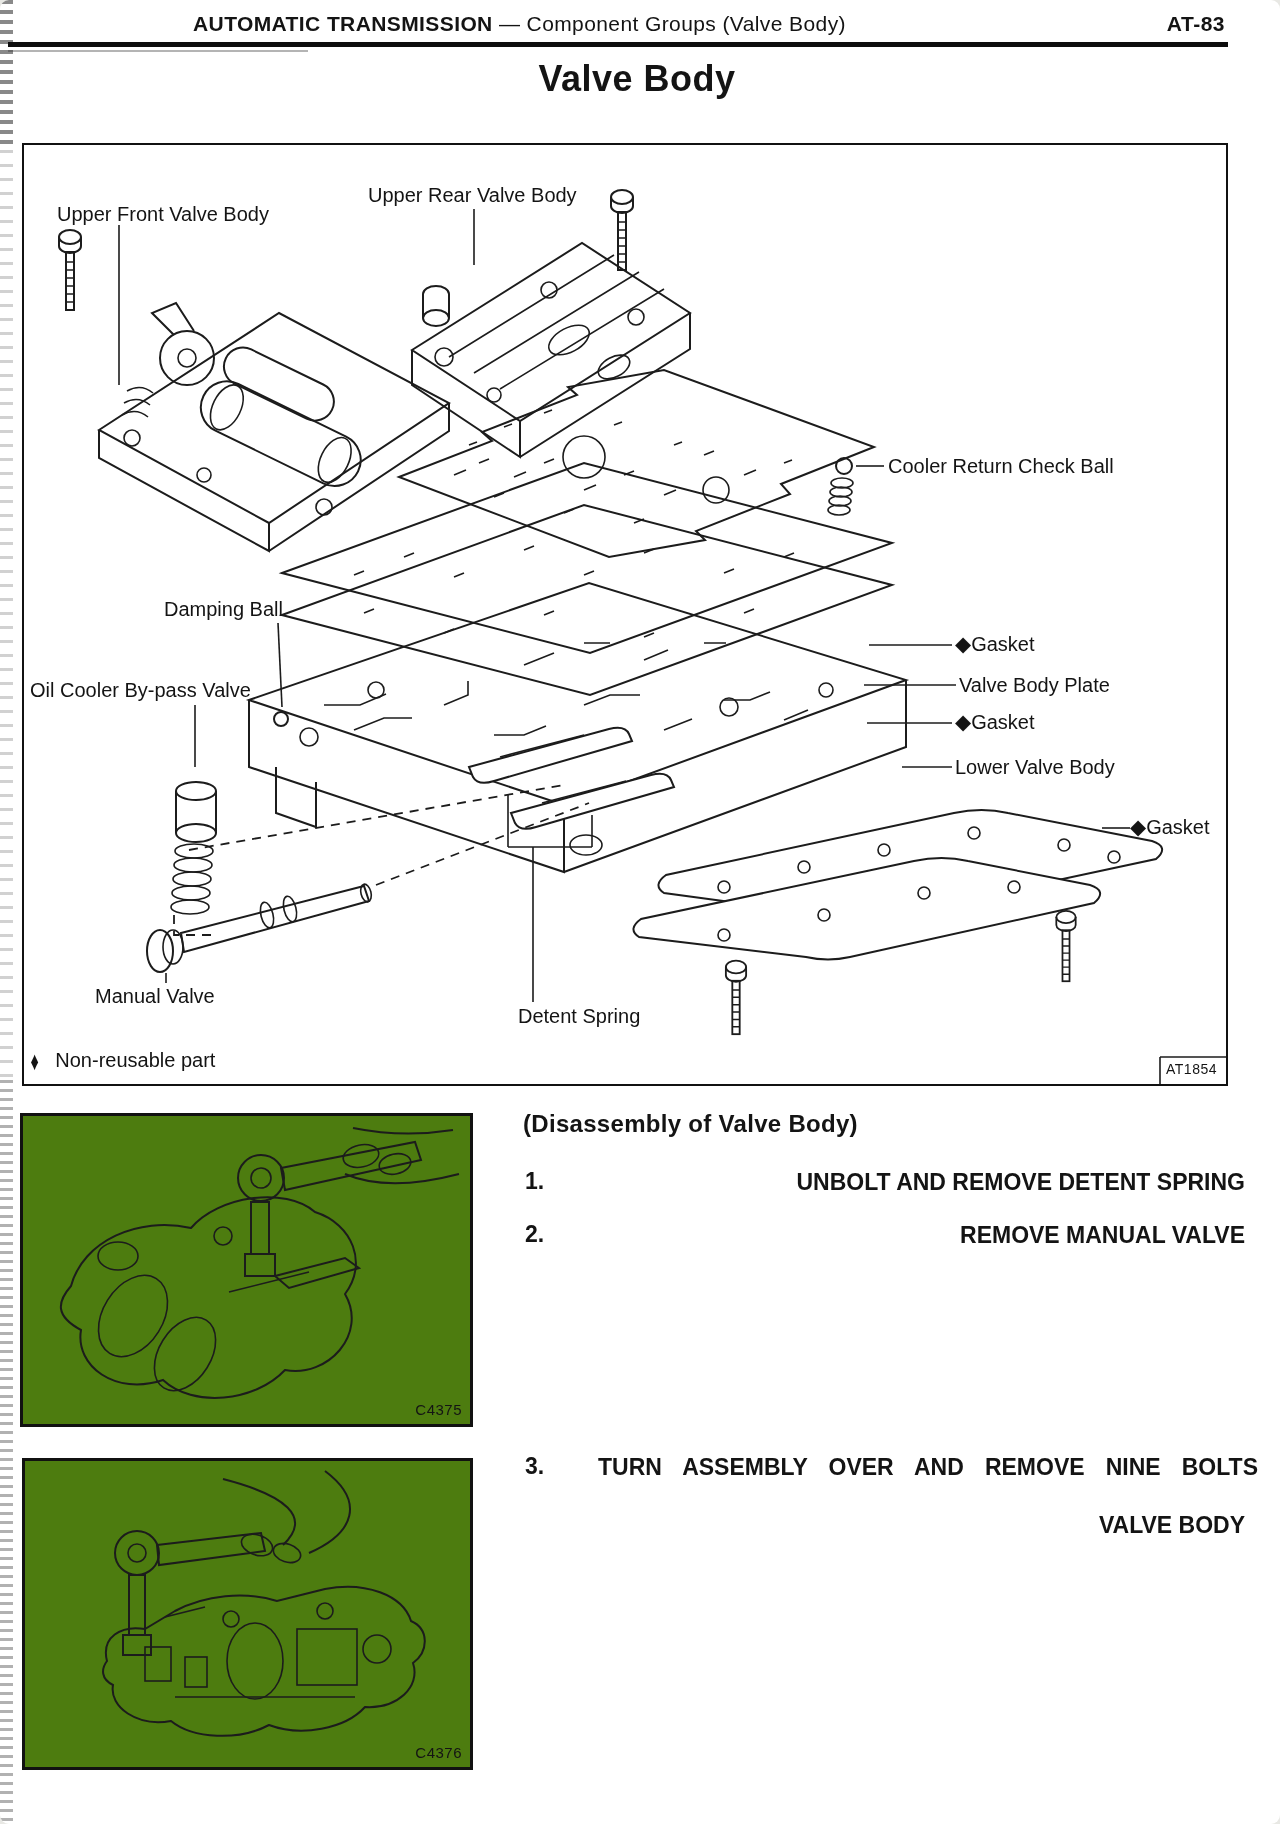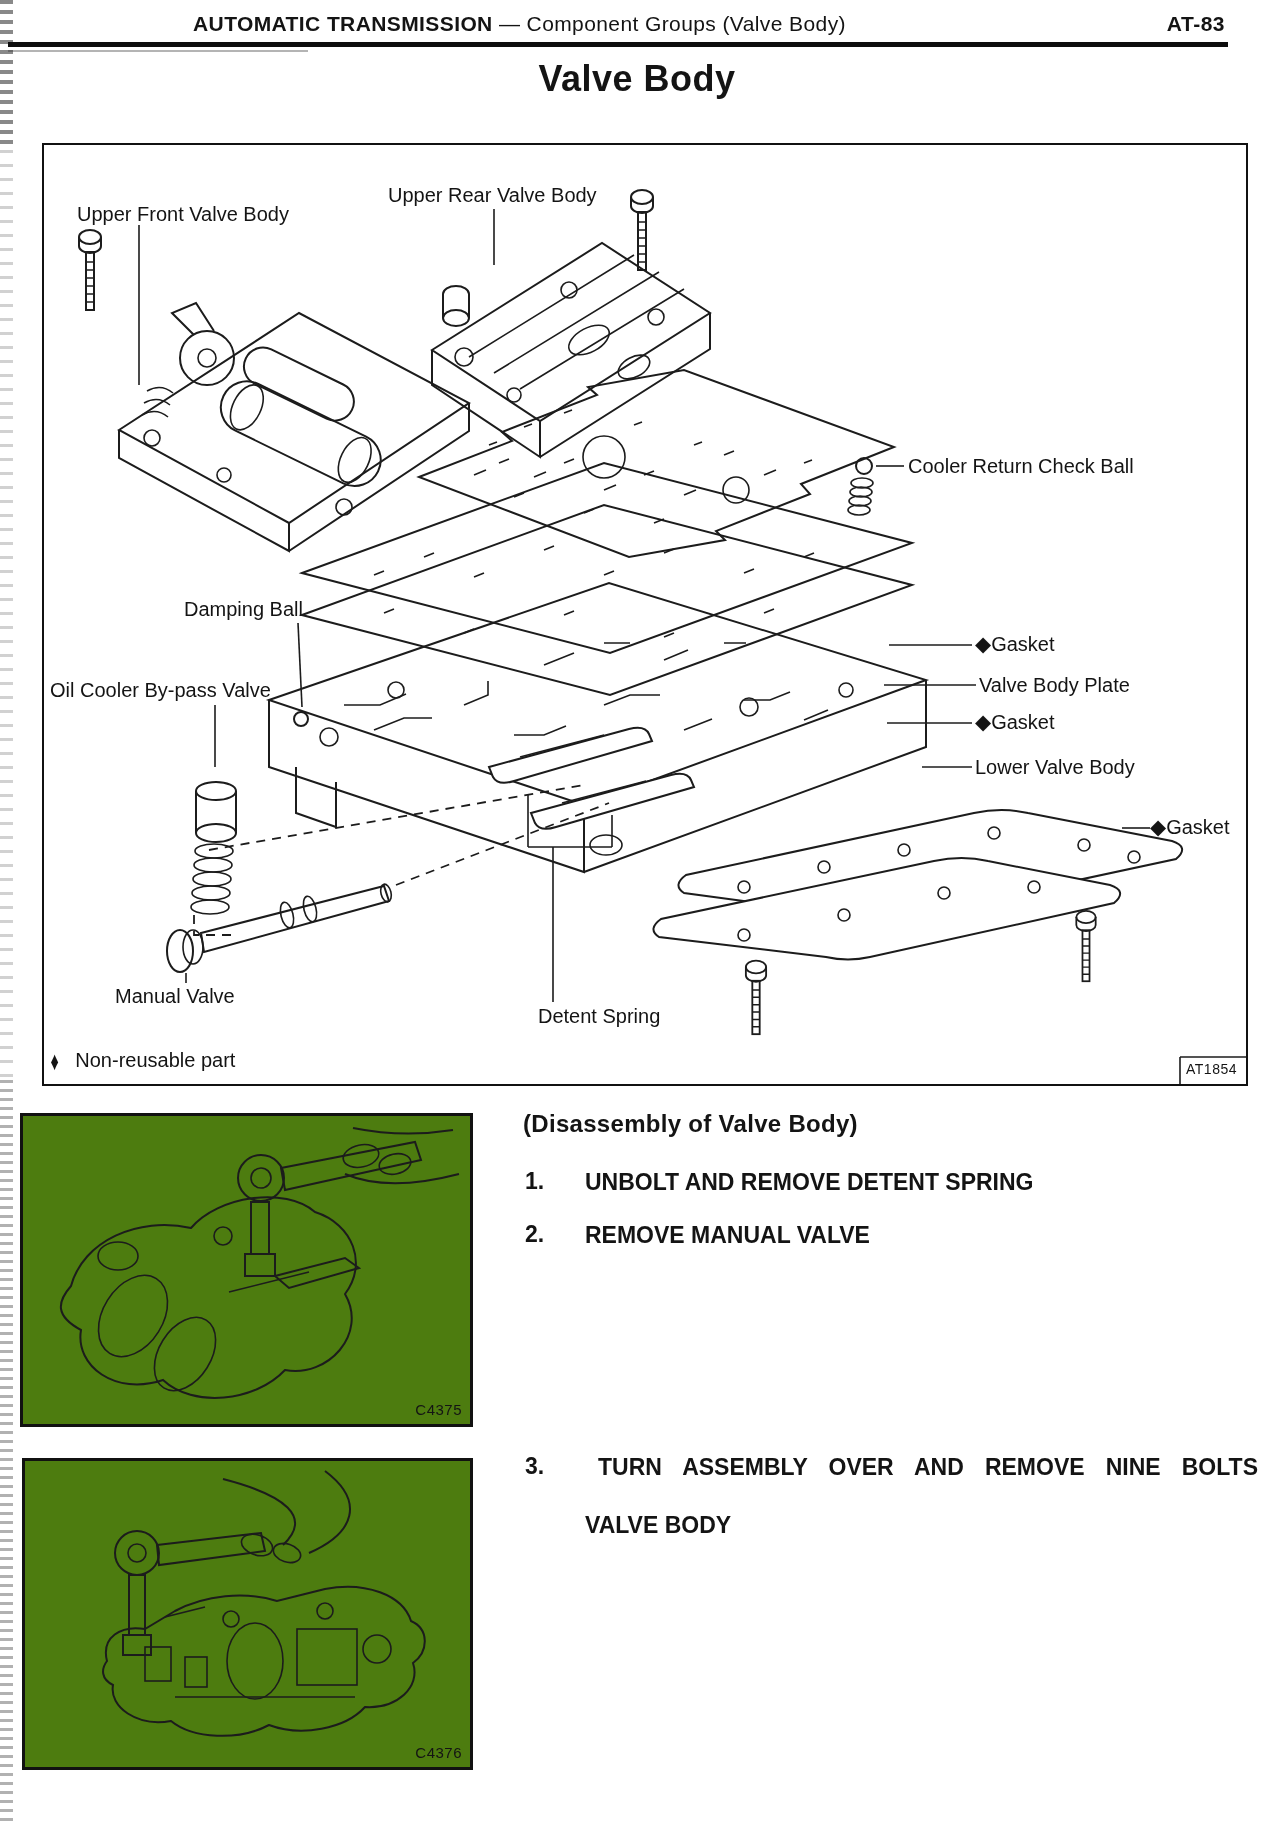--- a/index.html
+++ b/index.html
@@ -1,46 +1,46 @@
 <!DOCTYPE html>
 <html><head>
 <meta charset="utf-8">
 <style>
   html,body{margin:0;padding:0;background:#e8e8e4;}
   #page{position:relative;width:1280px;height:1824px;background:#ffffff;
-        font-family:"Liberation Sans",sans-serif;color:#141414;overflow:hidden;}
+        font-family:"Liberation Sans",sans-serif;color:#141414;overflow:hidden;border-radius:9px;}
   
   .scan-strip{position:absolute;left:0;width:13px;pointer-events:none;}
   .scan-a{top:0;height:150px;background:repeating-linear-gradient(to bottom,rgba(40,40,40,.55) 0 4px,transparent 4px 10px);}
   .scan-b{top:150px;height:930px;background:repeating-linear-gradient(to bottom,rgba(90,90,90,.28) 0 3px,transparent 3px 14px);}
   .scan-c{top:1080px;height:744px;background:repeating-linear-gradient(to bottom,rgba(60,60,60,.4) 0 3px,transparent 3px 9px);}
   
   #hdr{position:absolute;left:193px;top:12px;font-size:21px;white-space:nowrap;letter-spacing:.4px;}
   #hdr b{font-weight:700;}
   #page-code{position:absolute;right:55px;top:12px;font-size:21px;font-weight:700;letter-spacing:.5px;}
   #rule{position:absolute;left:8px;top:42px;width:1220px;height:5px;background:#0d0d0d;}
   #rule2{position:absolute;left:8px;top:50px;width:300px;height:2px;background:rgba(40,40,40,.35);}
   #title{position:absolute;left:637px;top:58px;transform:translateX(-50%);font-size:36px;font-weight:700;letter-spacing:.5px;}
   
-  #figbox{position:absolute;left:22px;top:143px;width:1202px;height:939px;border:2px solid #111;margin-left:20px;}
+  #figbox{position:absolute;left:22px;top:143px;width:1202px;height:939px;border:2px solid #111;}
   #figsvg{position:absolute;left:0;top:0;}
   .lbl{position:absolute;font-size:20px;line-height:22px;white-space:nowrap;color:#141414;}
   .mk{font-size:21px;}
   #legend{position:absolute;left:4px;top:901px;font-size:20px;}
   #legend .dia{font-size:26px;display:inline-block;transform:scaleX(.62);vertical-align:-3px;margin-right:14px;}
   #fig-code{position:absolute;left:1142px;top:916px;font-size:14px;letter-spacing:.5px;}
   
   .photo{position:absolute;border:3px solid #111;background:#4d7c0f;}
   #photo1{left:20px;top:1113px;width:447px;height:308px;}
   #photo2{left:22px;top:1458px;width:445px;height:306px;text-align:center;}
   .photo-code{position:absolute;right:8px;bottom:6px;font-size:15px;letter-spacing:.5px;}
   
   #dhead{position:absolute;left:523px;top:1110px;font-size:24px;font-weight:700;letter-spacing:.3px;}
   .stepnum{position:absolute;left:525px;font-size:23px;font-weight:700;}
-  .steptxt{position:absolute;left:585px;font-size:23px;font-weight:700;width:660px;line-height:29px;}
+  .steptxt{position:absolute;left:585px;font-size:23px;font-weight:700;width:660px;line-height:29px;text-align:right;}
   .jline{text-align:justify;text-align-last:justify;margin-left:13px;}
   svg{display:block;}
   .ln{stroke:#1c1c1c;stroke-width:2;fill:none;}
   .tn{stroke:#1c1c1c;stroke-width:1.6;fill:none;}
   .fl{stroke:#1c1c1c;stroke-width:2;fill:#fff;}
   .dsh{stroke:#1c1c1c;stroke-width:1.8;fill:none;stroke-dasharray:9 7;}
 </style>
 </head>
 <body>
 

